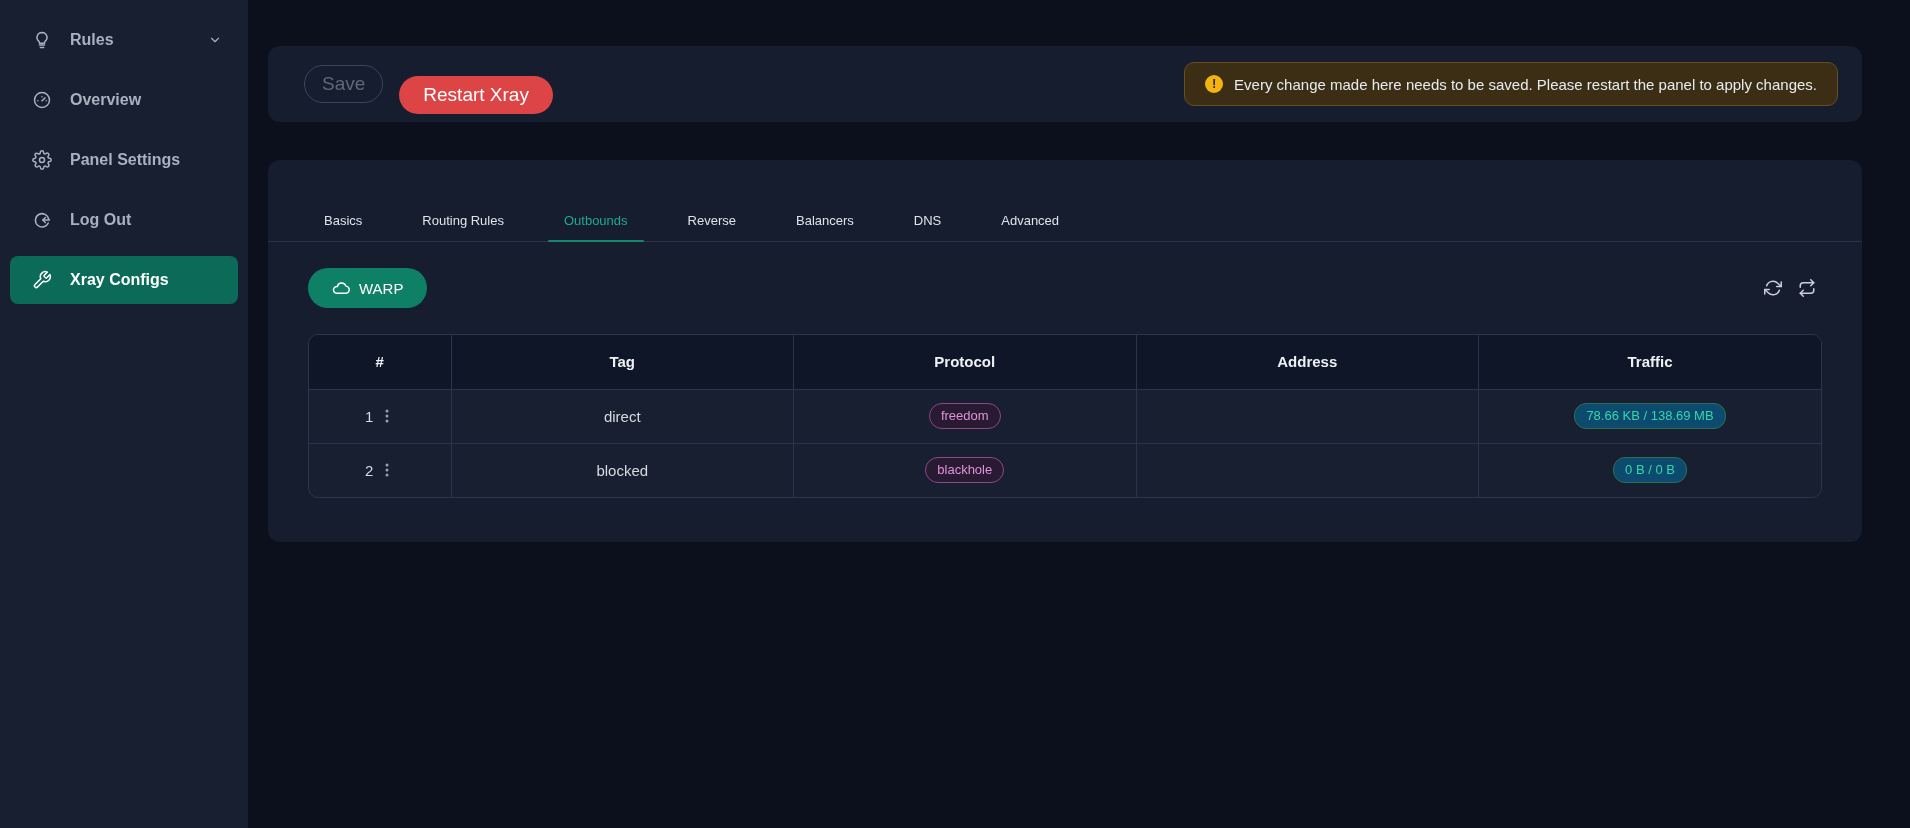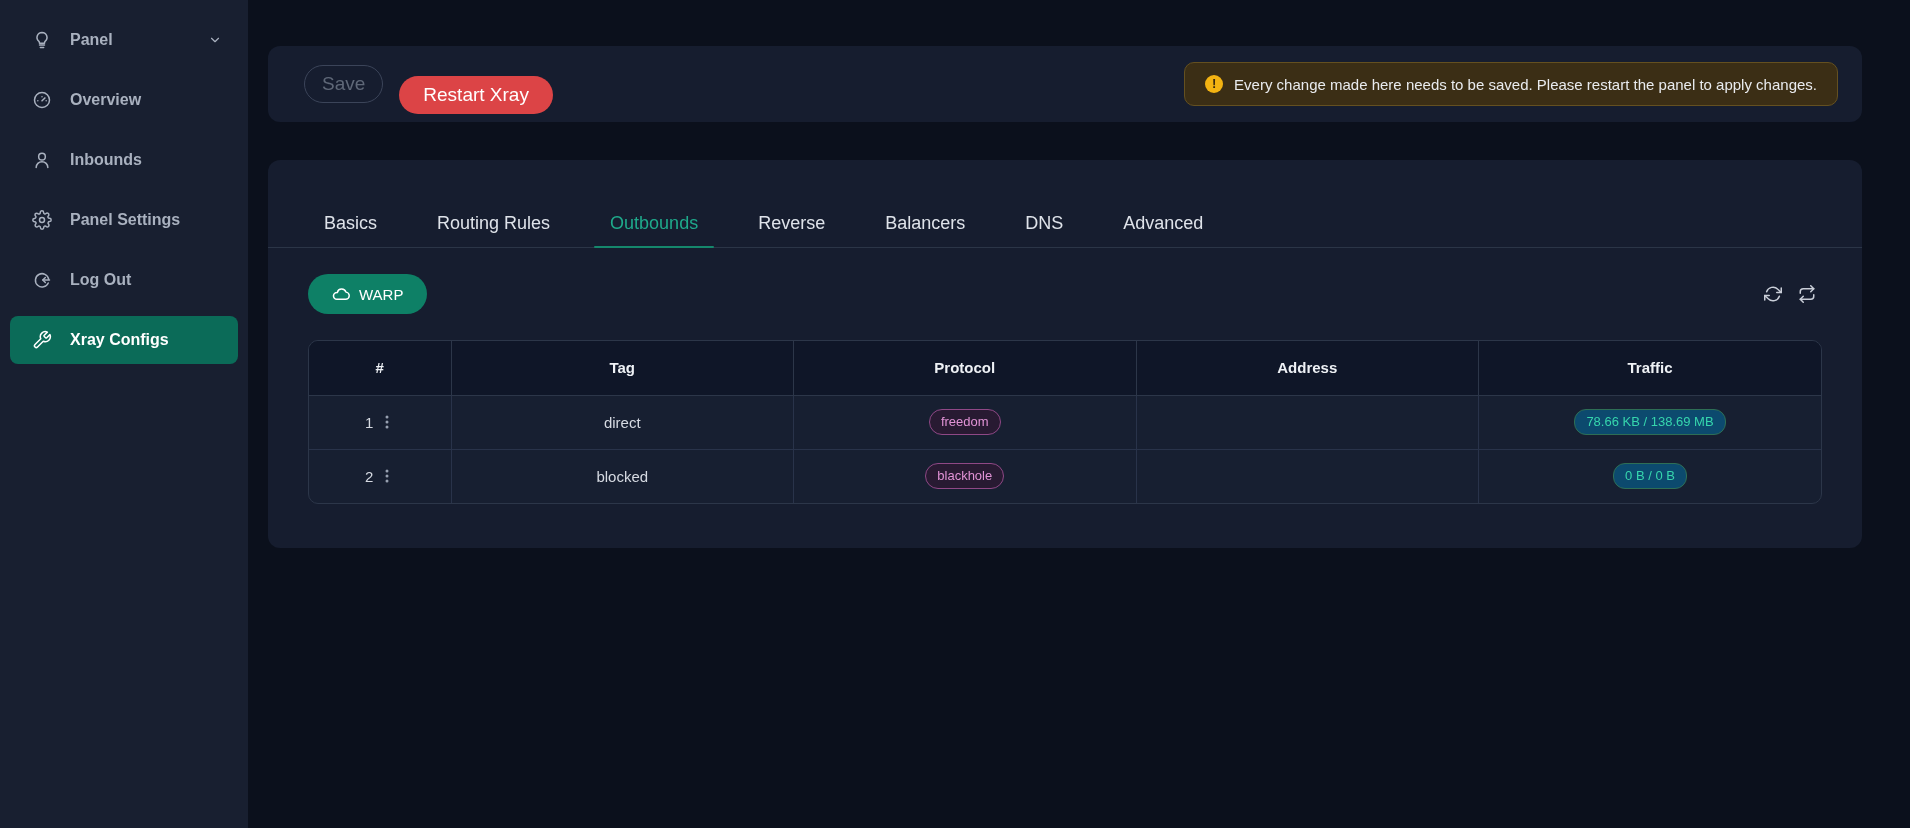--- a/index.html
+++ b/index.html
@@ -61,21 +61,21 @@
     font-size:13px; font-weight:700; line-height:18px; text-align:center;
   }
 
   
   .main-card {
     background:#161d2f; border-radius:12px;
     margin-top:38px; padding:40px 0 44px 0;
   }
   .tabs { display:flex; gap:28px; padding:0 40px; border-bottom:1px solid #2b3547; }
   .tab {
-    position:relative; padding:13px 16px; font-size:18px;
+    position:relative; padding:13px 16px; font-size:13px;
     color:#dfe3ea; cursor:pointer; white-space:nowrap;
   }
   .tab.active { color:#1fa98b; }
   .tab.active::after {
     content:""; position:absolute; left:0; right:0; bottom:-1px;
     height:2px; background:#15876c; border-radius:2px;
   }
 
   .card-body { padding:26px 40px 0 40px; }
   .toolbar { display:flex; align-items:center; justify-content:space-between; }
@@ -126,48 +126,39 @@
 
 <div class="app">
 
   <aside class="sidebar">
     <div class="side-item">
       <span class="sicon">
         <svg viewBox="0 0 24 24">
             <path d="M9 18h6M10 21h4M12 3a6 6 0 0 1 3.7 10.7c-.6.5-.7 1.3-.7 2.3h-6c0-1-.1-1.8-.7-2.3A6 6 0 0 1 12 3z"></path>
           </svg>
       </span>
-      <span>Panel</span>
+      <span>Rules</span>
       <span class="chev">
         <svg viewBox="0 0 24 24">
             <path d="M6 9l6 6 6-6"></path>
           </svg>
       </span>
     </div>
 
     <div class="side-item">
       <span class="sicon">
         <svg viewBox="0 0 24 24">
             <circle cx="12" cy="12" r="9"></circle>
             <path d="M12 13l3.5-3.5"></path>
             <path d="M7 13h.01M17 13h.01M12 8v.01"></path>
           </svg>
       </span>
       <span>Overview</span>
     </div>
 
-    <div class="side-item">
-      <span class="sicon">
-        <svg viewBox="0 0 24 24">
-            <circle cx="12" cy="8" r="4"></circle>
-            <path d="M5 21c0-3.9 3.1-7 7-7s7 3.1 7 7"></path>
-          </svg>
-      </span>
-      <span>Inbounds</span>
-    </div>
 
     <div class="side-item">
       <span class="sicon">
         <svg viewBox="0 0 24 24">
             <circle cx="12" cy="12" r="3"></circle>
             <path d="M19.4 15a1.65 1.65 0 0 0 .33 1.82l.06.06a2 2 0 1 1-2.83 2.83l-.06-.06a1.65 1.65 0 0 0-1.82-.33 1.65 1.65 0 0 0-1 1.51V21a2 2 0 1 1-4 0v-.09a1.65 1.65 0 0 0-1-1.51 1.65 1.65 0 0 0-1.82.33l-.06.06a2 2 0 1 1-2.83-2.83l.06-.06a1.65 1.65 0 0 0 .33-1.82 1.65 1.65 0 0 0-1.51-1H3a2 2 0 1 1 0-4h.09a1.65 1.65 0 0 0 1.51-1 1.65 1.65 0 0 0-.33-1.82l-.06-.06a2 2 0 1 1 2.83-2.83l.06.06a1.65 1.65 0 0 0 1.82.33h0a1.65 1.65 0 0 0 1-1.51V3a2 2 0 1 1 4 0v.09a1.65 1.65 0 0 0 1 1.51h0a1.65 1.65 0 0 0 1.82-.33l.06-.06a2 2 0 1 1 2.83 2.83l-.06.06a1.65 1.65 0 0 0-.33 1.82v0a1.65 1.65 0 0 0 1.51 1H21a2 2 0 1 1 0 4h-.09a1.65 1.65 0 0 0-1.51 1z"></path>
           </svg>
       </span>
       <span>Panel Settings</span>
     </div>

